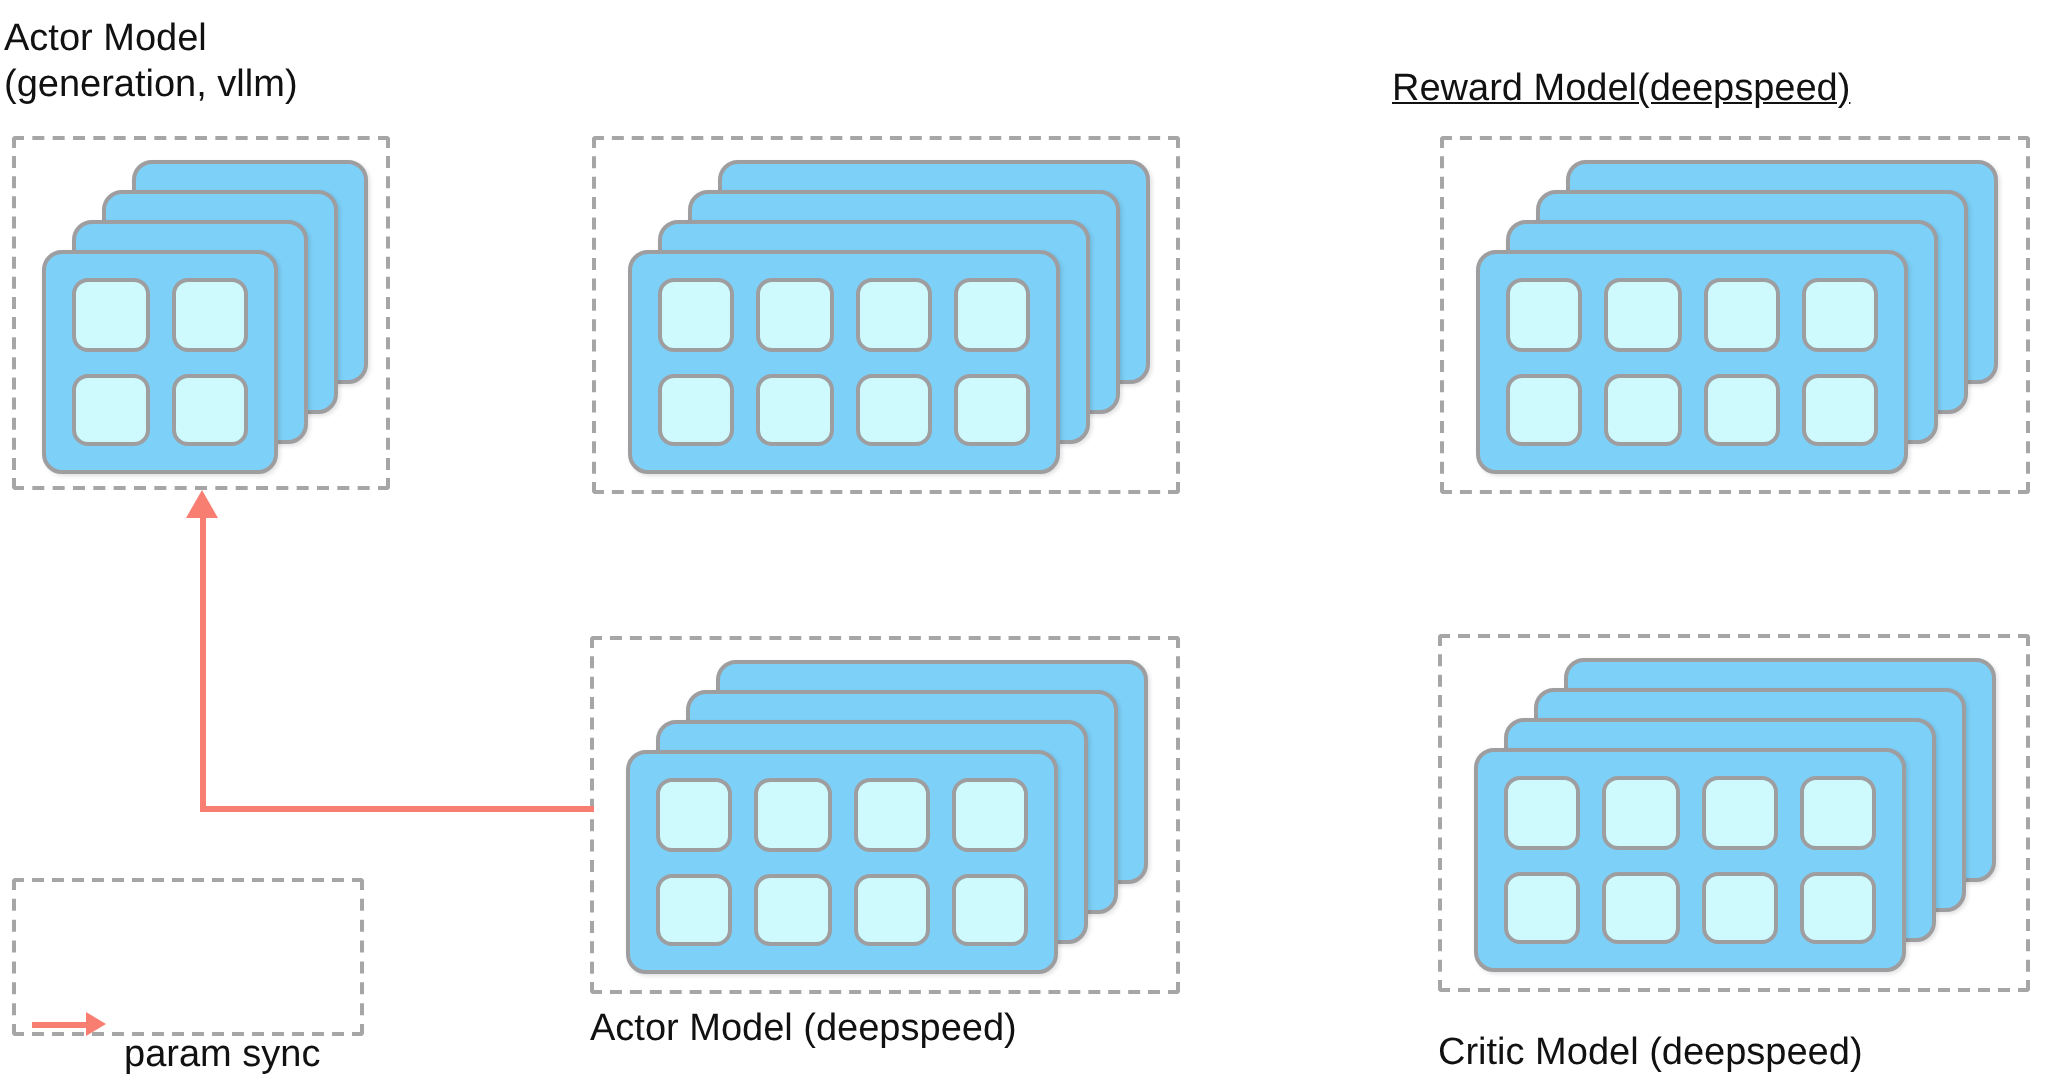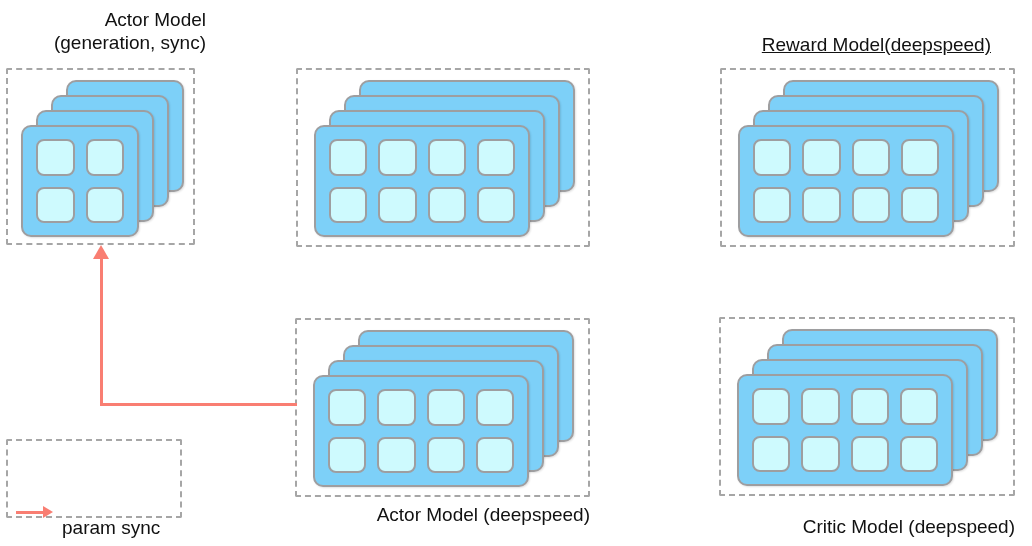--- a/index.html
+++ b/index.html
@@ -13,21 +13,21 @@
     width: 1032px;
     height: 546px;
     background: #ffffff;
     overflow: hidden;
     color: var(--text, #111111);
   }
   .title {
     position: absolute;
     font-size: 19px;
     line-height: 23px;
-    text-align: right;
+    text-align: left;
     color: var(--text, #111111);
     white-space: nowrap;
   }
   #title-actor_vllm  { left: 2px;   top: 8px;   width: 204px; white-space: normal; }
   #title-reference   { left: 296px; top: 33px;  width: 294px; }
   #title-reward      { left: 696px; top: 33px;  width: 295px; text-decoration: underline; }
   #title-actor_ds    { left: 295px; top: 503px; width: 295px; }
   #title-critic      { left: 719px; top: 502px; width: 296px; margin-top: 13px; }
 
   .node {
@@ -99,21 +99,21 @@
   }
   .legend-label { font-size: 19px; color: var(--text, #111111); margin-top: 32px; }
 </style>
 </head>
 <body>
 
 <div class="canvas">
 
   <div class="title" id="title-actor_vllm">
     <div>Actor Model</div>
-    <div>(generation, sync)</div>
+    <div>(generation, vllm)</div>
   </div>
   <div class="title" id="title-reward">Reward Model(deepspeed)</div>
   <div class="title" id="title-actor_ds">Actor Model (deepspeed)</div>
   <div class="title" id="title-critic">Critic Model (deepspeed)</div>
 
   <div class="node" id="node-actor_vllm">
     <div class="stack">
         <div class="card" style="left: 58px; top: 10px; width: 118px; height: 112px;"></div>
         <div class="card" style="left: 43px; top: 25px; width: 118px; height: 112px;"></div>
         <div class="card" style="left: 28px; top: 40px; width: 118px; height: 112px;"></div>

